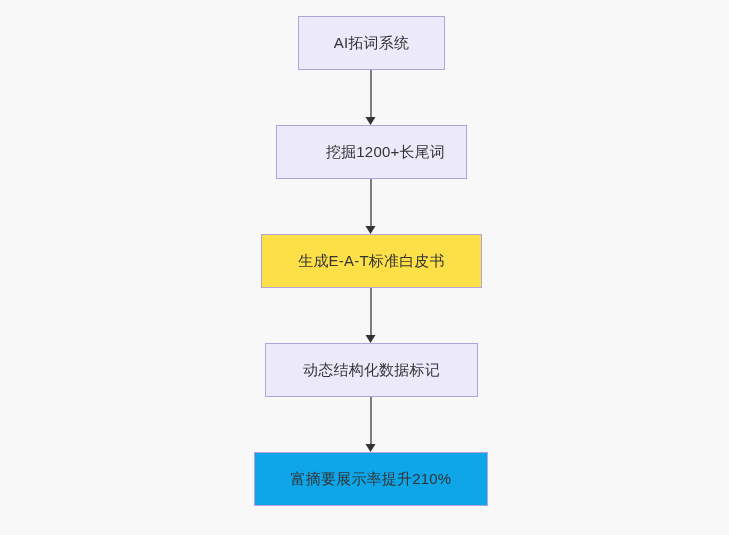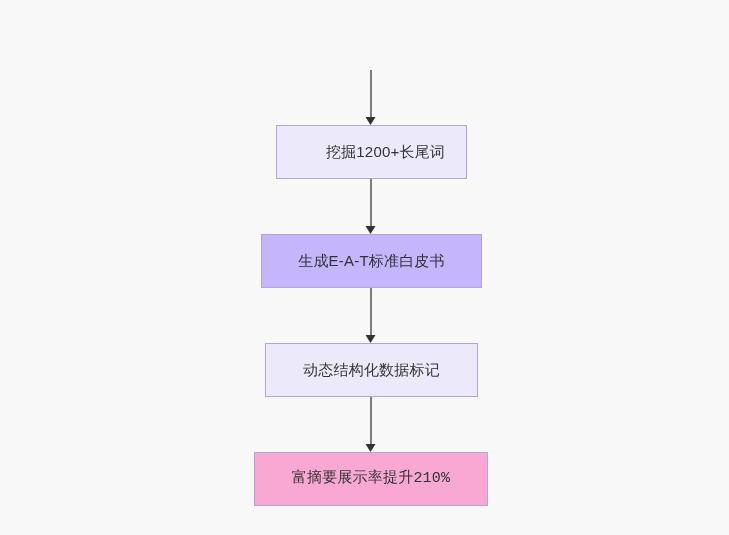--- a/index.html
+++ b/index.html
@@ -74,26 +74,29 @@
   </div>
   <div class="edge" id="edge-2" style="left: 371px; top: 288px; height: 55px;">
     <div class="edge-line" style="height: 48px; background: rgb(125, 125, 125);"></div>
     <div class="edge-arrow" style="top: 47px; border-top-color: rgb(51, 51, 51);"></div>
   </div>
   <div class="edge" id="edge-3" style="left: 371px; top: 397px; height: 55px;">
     <div class="edge-line" style="height: 48px; background: rgb(125, 125, 125);"></div>
     <div class="edge-arrow" style="top: 47px; border-top-color: rgb(51, 51, 51);"></div>
   </div>
 
+  <div class="node" id="node-0" style="left: 298px; top: 16px; width: 147px; height: 54px; background: rgb(236, 233, 251); border-color: rgb(180, 162, 221); color: rgb(51, 51, 51);">
+    <span class="node-label">AI拓词系统</span>
+  </div>
   <div class="node" id="node-1" style="left: 276px; top: 125px; width: 191px; height: 54px; background: rgb(236, 233, 251); border-color: rgb(180, 162, 221); color: rgb(51, 51, 51); padding-left: 28px;">
     <span class="node-label">挖掘1200+长尾词</span>
   </div>
-  <div class="node" id="node-2" style="left: 261px; top: 234px; width: 221px; height: 54px; background: #c4b5fd; border-color: rgb(180, 162, 221); color: rgb(51, 51, 51);">
+  <div class="node" id="node-2" style="left: 261px; top: 234px; width: 221px; height: 54px; background: #fde047; border-color: rgb(180, 162, 221); color: rgb(51, 51, 51);">
     <span class="node-label">生成E-A-T标准白皮书</span>
   </div>
   <div class="node" id="node-3" style="left: 265px; top: 343px; width: 213px; height: 54px; background: rgb(236, 233, 251); border-color: rgb(180, 162, 221); color: rgb(51, 51, 51);">
     <span class="node-label">动态结构化数据标记</span>
   </div>
-  <div class="node" id="node-4" style="left: 254px; top: 452px; width: 234px; height: 54px; background: #f9a8d4; border-color: rgb(180, 162, 221); color: rgb(51, 51, 51); font-family: Liberation Mono, monospace;">
+  <div class="node" id="node-4" style="left: 254px; top: 452px; width: 234px; height: 54px; background: #0ea5e9; border-color: rgb(180, 162, 221); color: rgb(51, 51, 51);">
     <span class="node-label">富摘要展示率提升210%</span>
   </div>
 
 </div>
 
 </body></html>

